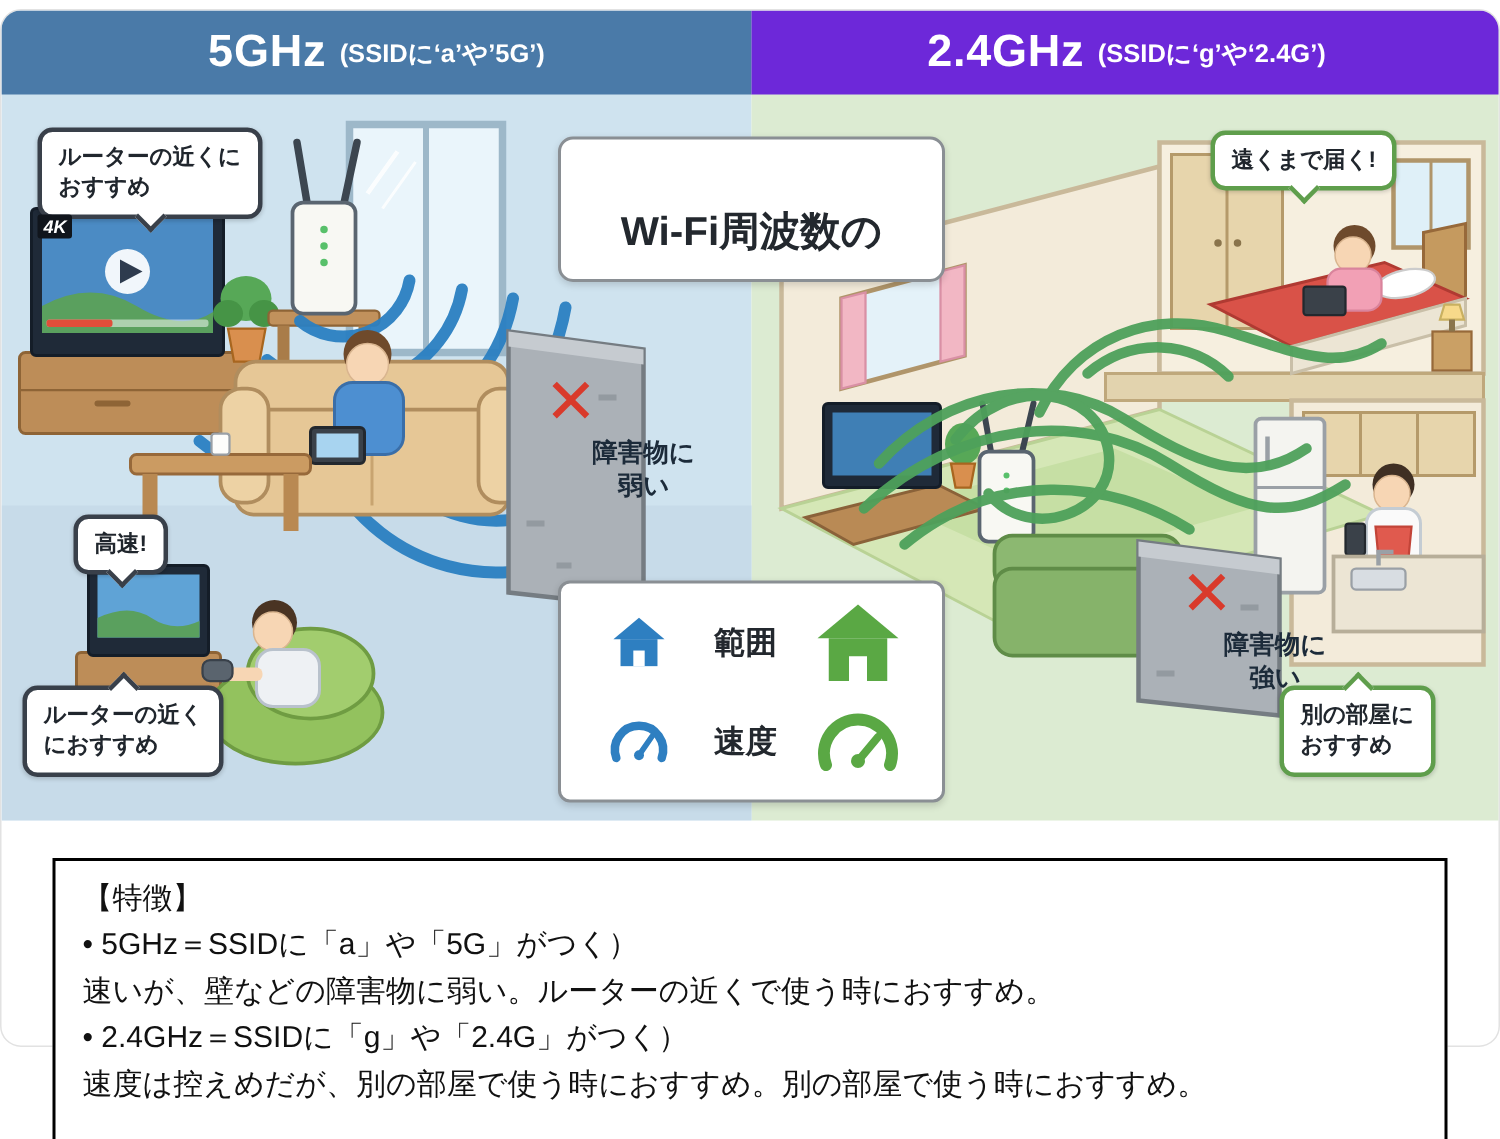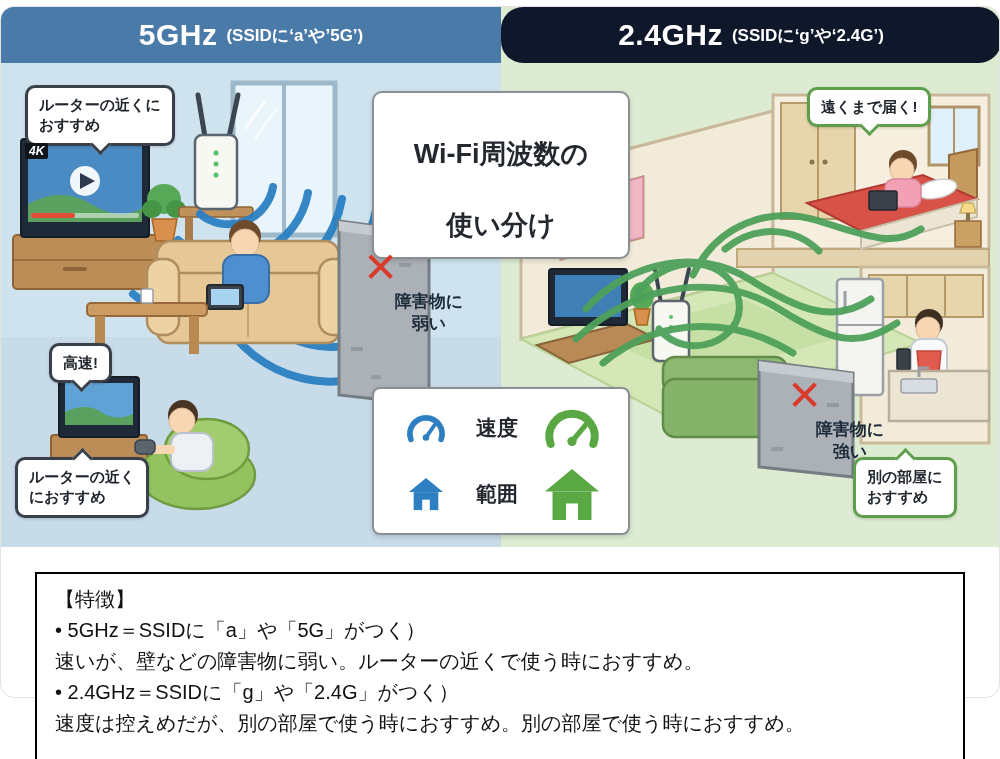--- a/index.html
+++ b/index.html
@@ -6,21 +6,21 @@
   html,body { width:1000px; height:759px; background:#ffffff; overflow:hidden;
               font-family:"Liberation Sans","DejaVu Sans",sans-serif; }
   .art { position:absolute; left:0; top:6px; width:1000px; height:692px;
          border-radius:14px; overflow:hidden; border:1px solid #e2e2e2; }
   .half { position:absolute; top:0; width:500px; height:540px; }
   .left-bg  { left:0;    background:#cfe3ef; }
   .right-bg { left:500px; background:#dcebd2; }
   .hdr { position:absolute; top:0; width:500px; height:56px; display:flex;
          align-items:center; justify-content:center; gap:9px; color:#fff; z-index:3; }
   .hdr-left  { left:0;     background:#4a7aa8; }
-  .hdr-right { left:500px; background:#0f172a;border-radius:22px; }
+  .hdr-right { left:500px; background:#6d28d9; }
   .hdr-title { font-size:30px; font-weight:bold; letter-spacing:.5px; }
   .hdr-sub   { font-size:17px; font-weight:bold; }
   .scene { position:absolute; left:0; top:0; z-index:1; }
   .bubble { position:absolute; z-index:4; background:#fff; border:3px solid #39404a;
             border-radius:10px; padding:7px 11px; font-size:15px; font-weight:bold;
             color:#20262d; line-height:1.35; white-space:pre-line;
             box-shadow:0 1px 3px rgba(0,0,0,.18); }
   .bubble::after { content:""; position:absolute; width:12px; height:12px; background:#fff;
             border-right:3px solid #39404a; border-bottom:3px solid #39404a;
             transform:rotate(45deg); left:calc(50% - 7px); bottom:-9px; }
@@ -240,21 +240,20 @@
     <g>
       <polygon points="758,354 852,366 852,470 758,460" fill="#abb1b7" stroke="#757c82" stroke-width="3"></polygon>
       <polygon points="758,354 852,366 852,376 758,364" fill="#c6cbd0"></polygon>
       <rect x="770" y="440" width="12" height="4" fill="#939aa0"></rect>
       <rect x="826" y="396" width="12" height="4" fill="#939aa0"></rect>
     </g>
   </svg>
 
   <div class="title-box">
     <div class="title-line">Wi-Fi周波数の</div>
-    <div class="title-line">使い分け</div>
   </div>
 
   <div class="bubble" style="left:24px; top:78px;">ルーターの近くに
 おすすめ</div>
   <div class="bubble" style="left:48px; top:336px;">高速!</div>
   <div class="bubble tail-top" style="left:14px; top:450px;">ルーターの近く
 におすすめ</div>
   <div class="bubble green" style="left:806px; top:80px;">遠くまで届く!</div>
   <div class="bubble green tail-top" style="left:852px; top:450px;">別の部屋に
 おすすめ</div>
@@ -262,46 +261,46 @@
   <div class="wall-cross" style="left:362px; top:240px;">✕</div>
   <div class="wall-label" style="left:337px; top:284px;">障害物に
 弱い</div>
   <div class="wall-cross" style="left:786px; top:368px;">✕</div>
   <div class="wall-label" style="left:758px; top:412px;">障害物に
 強い</div>
 
   <div class="tv-badge" style="left:24px; top:136px;font-style:italic;">4K</div>
 
   <div class="compare">
+    <div class="compare-row">
+      <svg width="38" height="36" viewBox="0 0 40 38">
+        <polygon points="20,2 38,17 2,17" fill="#2e7fc1"></polygon>
+        <rect x="7" y="17" width="26" height="19" fill="#2e7fc1"></rect>
+        <rect x="16" y="25" width="8" height="11" fill="#ffffff"></rect>
+      </svg>
+      <span class="compare-label">範囲</span>
+      <svg width="60" height="57" viewBox="0 0 40 38">
+        <polygon points="20,2 38,17 2,17" fill="#5aa844"></polygon>
+        <rect x="7" y="17" width="26" height="19" fill="#5aa844"></rect>
+        <rect x="16" y="25" width="8" height="11" fill="#ffffff"></rect>
+      </svg>
+    </div>
     <div class="compare-row">
       <svg width="46" height="34" viewBox="0 0 48 36">
         <path d="M8,30 A17,17 0 1 1 40,30" fill="none" stroke="#2e7fc1" stroke-width="6" stroke-linecap="round"></path>
         <line x1="24" y1="28" x2="33" y2="15" stroke="#2e7fc1" stroke-width="4" stroke-linecap="round"></line>
         <circle cx="24" cy="28" r="3.5" fill="#2e7fc1"></circle>
       </svg>
       <span class="compare-label">速度</span>
       <svg width="64" height="48" viewBox="0 0 48 36">
         <path d="M8,30 A17,17 0 1 1 40,30" fill="none" stroke="#5aa844" stroke-width="6" stroke-linecap="round"></path>
         <line x1="24" y1="28" x2="34" y2="16" stroke="#5aa844" stroke-width="4" stroke-linecap="round"></line>
         <circle cx="24" cy="28" r="3.5" fill="#5aa844"></circle>
       </svg>
     </div>
-    <div class="compare-row">
-      <svg width="38" height="36" viewBox="0 0 40 38">
-        <polygon points="20,2 38,17 2,17" fill="#2e7fc1"></polygon>
-        <rect x="7" y="17" width="26" height="19" fill="#2e7fc1"></rect>
-        <rect x="16" y="25" width="8" height="11" fill="#ffffff"></rect>
-      </svg>
-      <span class="compare-label">範囲</span>
-      <svg width="60" height="57" viewBox="0 0 40 38">
-        <polygon points="20,2 38,17 2,17" fill="#5aa844"></polygon>
-        <rect x="7" y="17" width="26" height="19" fill="#5aa844"></rect>
-        <rect x="16" y="25" width="8" height="11" fill="#ffffff"></rect>
-      </svg>
-    </div>
   </div>
 </div>
 
 <div class="features">
   <div>【特徴】</div>
   <div>• 5GHz＝SSIDに「a」や「5G」がつく）</div>
   <div>速いが、壁などの障害物に弱い。ルーターの近くで使う時におすすめ。</div>
   <div>• 2.4GHz＝SSIDに「g」や「2.4G」がつく）</div>
   <div>速度は控えめだが、別の部屋で使う時におすすめ。別の部屋で使う時におすすめ。</div>
 </div>

